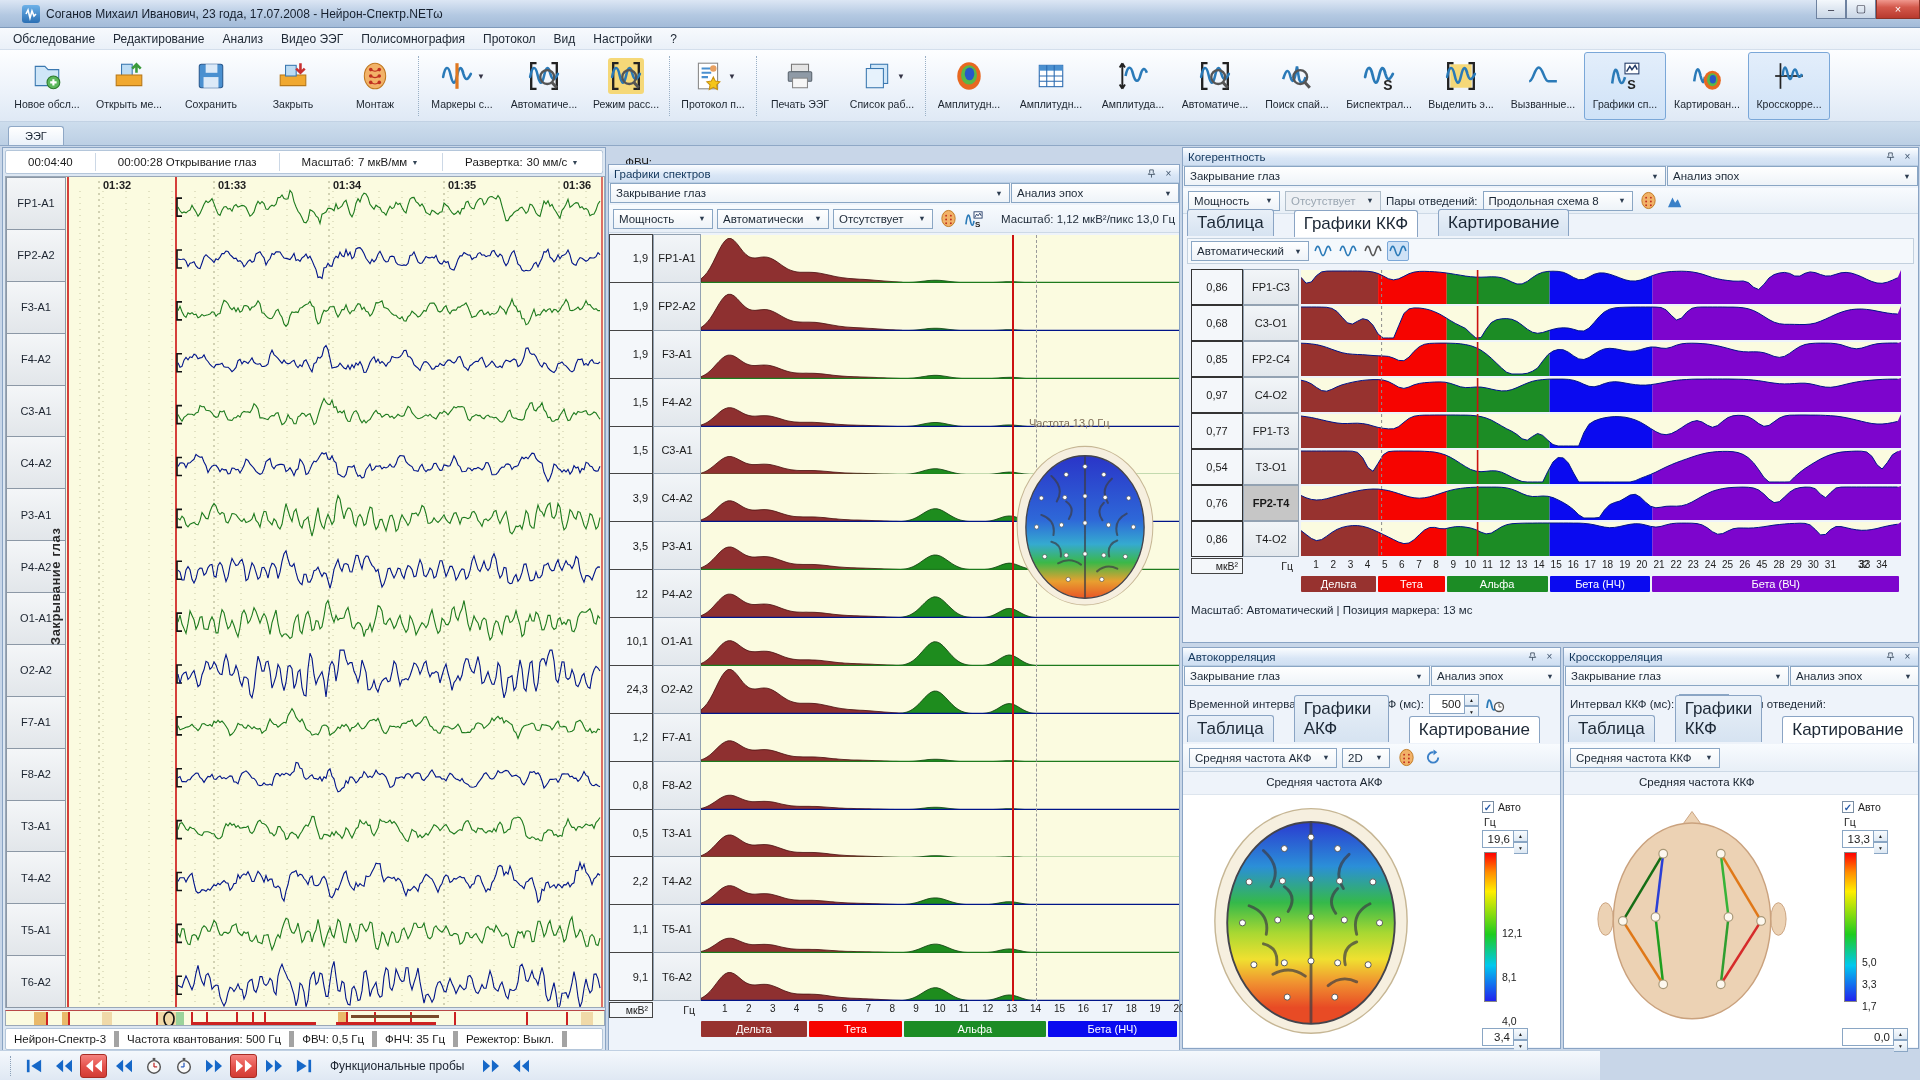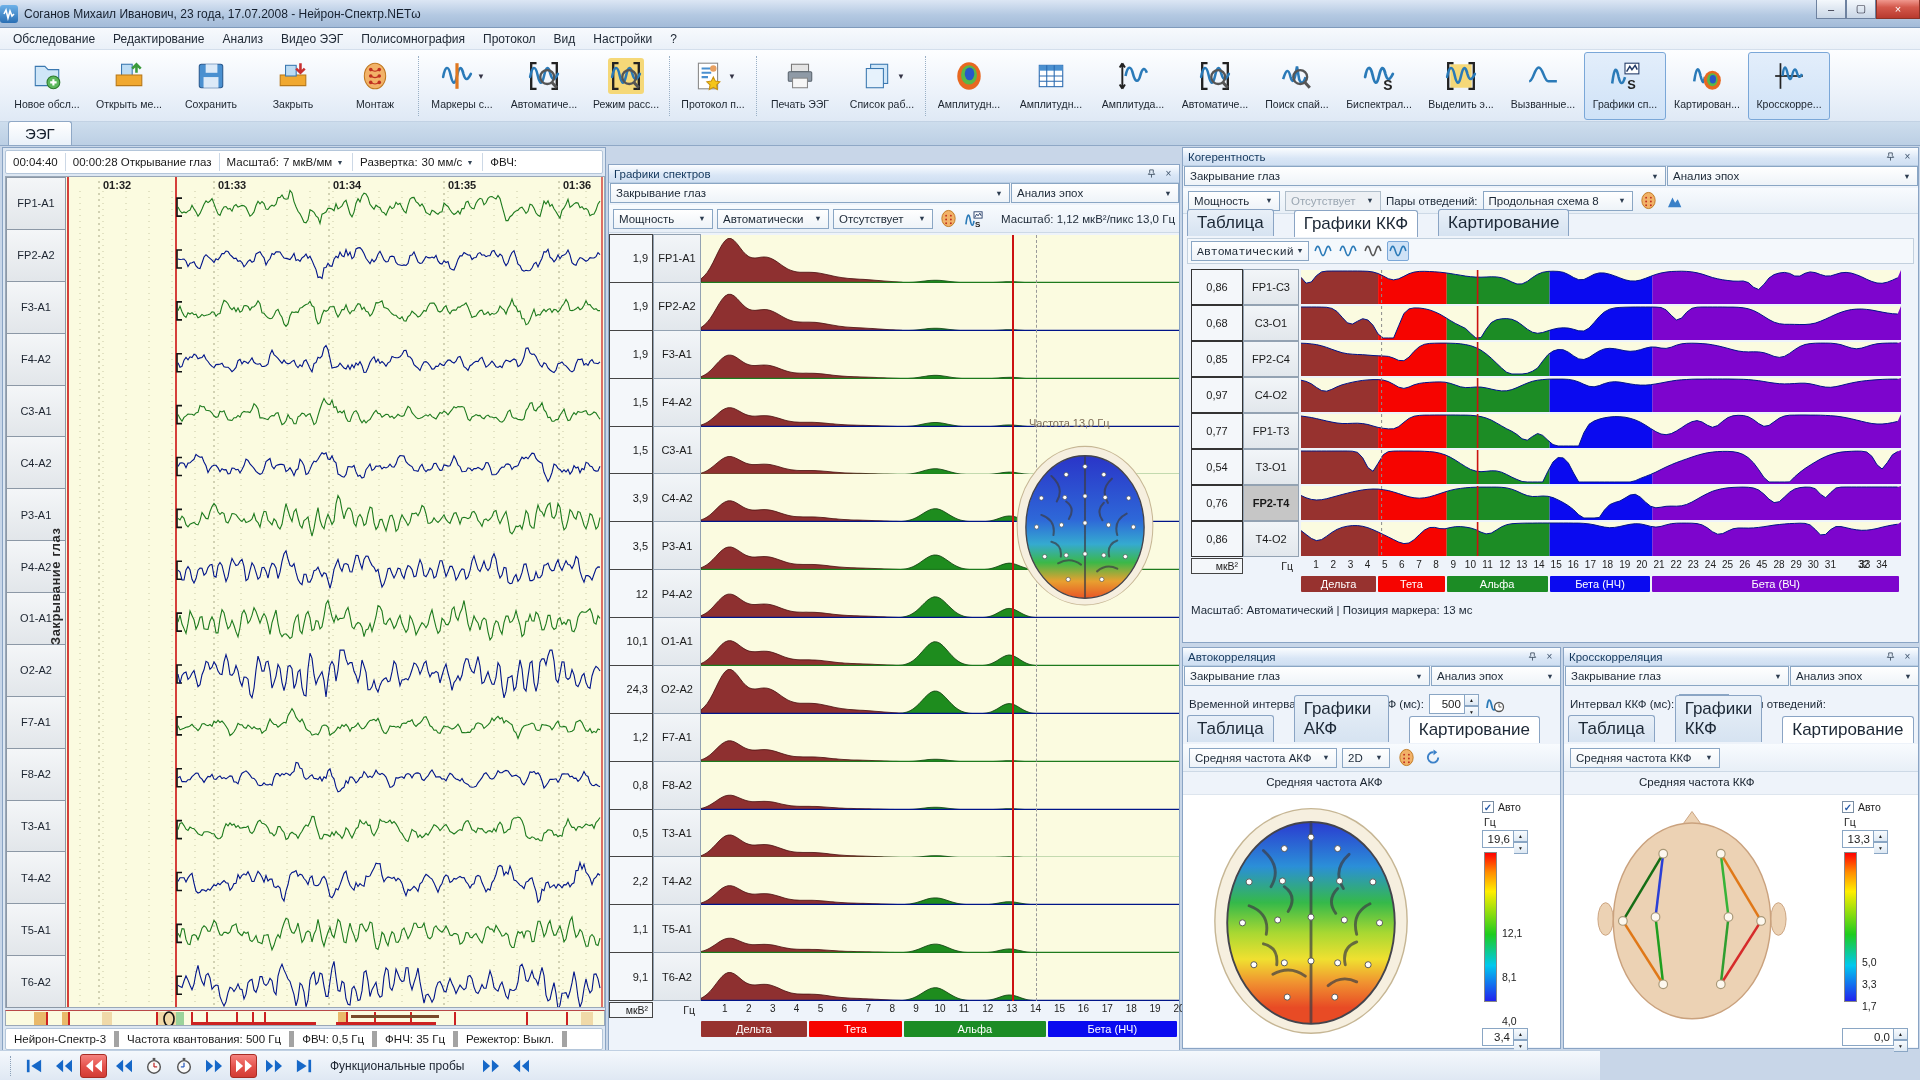--- a/index.html
+++ b/index.html
@@ -1,21 +1,21 @@
 <!DOCTYPE html>
 <html><head>
 <meta charset="utf-8">
 <style>
   html,body{margin:0;padding:0;background:#9fb4cc;}
   *{box-sizing:border-box;}
   .window{position:relative;width:1920px;height:1080px;background:#c8d6e8;overflow:hidden;
     font-family:"Liberation Sans",sans-serif;font-size:12px;color:#1a1a1a;}
   
   .titlebar{height:28px;background:linear-gradient(#dce6f4,#b4c9e2 55%,#a3bbd8);border-bottom:1px solid #7f9abb;
-    display:flex;align-items:center;padding-left:0;}
+    display:flex;align-items:center;padding-left:22px;}
   .appicon{width:18px;height:18px;border-radius:3px;background:linear-gradient(#6db1e8,#2a6fb4);margin-right:6px;
     display:flex;align-items:center;justify-content:center;}
   .wintitle{font-size:12px;color:#16202e;}
   .winbtns{margin-left:auto;display:flex;height:19px;margin-bottom:9px;}
   .winbtn{width:30px;height:19px;border:1px solid #6e82a0;border-top:none;background:linear-gradient(#f4f8fc,#c9d6e6);
     display:flex;align-items:center;justify-content:center;font-size:11px;color:#223;}
   .winbtn.close{width:44px;background:linear-gradient(#f0988e,#d4594c 40%,#b83a2e);color:#fff;border-color:#8c3328;}
   
   .menubar{height:22px;background:linear-gradient(#f7fafd,#eaf0f8);border-bottom:1px solid #d4dfec;display:flex;align-items:center;padding-left:4px;}
   .menu-item{padding:2px 9px;font-size:12px;color:#202a36;}
@@ -26,21 +26,21 @@
   .tbtn.sel{background:linear-gradient(#e3eefb,#cfe2f7);border-color:#7aa7d8;}
   .ticonrow{height:40px;display:flex;align-items:center;}
   .ticon{width:36px;height:36px;display:flex;align-items:center;justify-content:center;}
   .ticon.act{background:#f5d878;border-radius:3px;}
   .tdrop{font-size:10px;color:#334;transform:scale(.8);margin-left:1px;}
   .tlabel{font-size:10.5px;color:#1c242e;margin-top:2px;white-space:nowrap;overflow:hidden;max-width:80px;}
   .tsep{border-left:1px dotted #9ab0c6;margin:4px 2px;}
   
   .tabstrip{height:24px;background:linear-gradient(#cddded,#bccfe4);display:flex;align-items:flex-end;padding-left:8px;border-bottom:1px solid #8fa8c6;}
   .tab-eeg{background:linear-gradient(#ffffff,#eaf1f9);border:1px solid #8fa8c6;border-bottom:none;border-radius:3px 3px 0 0;
-    padding:3px 16px 3px 16px;font-size:15px;color:#16202e;}
+    padding:3px 16px 3px 16px;font-size:11px;color:#16202e;}
   
   .main{position:relative;height:906px;}
   .panel{position:absolute;border:1px solid #8aa4c4;background:#eef3fa;}
   .phead{height:18px;background:linear-gradient(#fbfdff,#d9e6f6 60%,#cfdff2);border-bottom:1px solid #b9cde3;
     display:flex;align-items:center;padding:0 5px;font-size:11.5px;color:#13375c;}
   .phead .sp{margin-left:auto;display:flex;gap:6px;align-items:center;color:#40556e;}
   .pinic,.clsic{width:11px;height:11px;display:flex;align-items:center;justify-content:center;font-size:10px;}
   .dd{height:20px;background:linear-gradient(#ffffff,#eef3f8);border:1px solid #8aa6c4;display:flex;align-items:center;
     padding:0 5px;font-size:11.5px;color:#1c2836;position:relative;}
   .dd .dda{margin-left:auto;font-size:10px;transform:scale(.75);color:#2c3c50;}
@@ -53,21 +53,21 @@
   .spin{display:flex;height:20px;}
   .spin .sv{width:36px;border:1px solid #8aa6c4;background:#fff;display:flex;align-items:center;justify-content:flex-end;padding-right:3px;font-size:11.5px;}
   .spin .sa{width:14px;display:flex;flex-direction:column;}
   .spin .sa span{flex:1;border:1px solid #8aa6c4;border-left:none;background:linear-gradient(#f8fbfe,#dde8f3);
     display:flex;align-items:center;justify-content:center;font-size:9px;}
   .spin .sa span i{font-style:normal;transform:scale(.55);}
   
   .eeg-panel{left:2px;top:1px;width:604px;height:904px;background:#dde7f2;}
   .eeg-info{position:absolute;left:2px;top:2px;width:598px;height:24px;background:#fff;border:1px solid #b4c6da;border-radius:2px;
     display:flex;align-items:center;font-size:11.5px;}
-  .eeg-info .cell{padding:0 7px;height:18px;display:flex;align-items:center;border-right:1px solid #ccd8e6;white-space:nowrap;}
+  .eeg-info .cell{padding:0 22px;height:18px;display:flex;align-items:center;border-right:1px solid #ccd8e6;white-space:nowrap;}
   .eeg-info .cell b{font-weight:normal;margin-left:4px;}
   .eeg-info .dda{font-size:10px;transform:scale(.7);color:#345;margin-left:3px;}
   .eeg-body{position:absolute;left:2px;top:28px;width:600px;height:832px;background:#fbfbe0;border:1px solid #9aa8b8;}
   .eeg-labels{position:absolute;left:0;top:0;width:60px;height:100%;}
   .eeg-chlabel{position:absolute;left:0;width:60px;background:linear-gradient(#f4f6f8,#e2e6ea);border:1px solid #8c98a6;
     display:flex;align-items:center;justify-content:center;font-size:11px;color:#1c2430;}
   .eeg-plot{position:absolute;left:60px;top:0;width:538px;height:830px;}
   .eeg-event{position:absolute;left:42px;top:468px;width:170px;transform:rotate(-90deg);transform-origin:0 0;
     font-size:13px;font-weight:bold;color:#2a2a2a;letter-spacing:.5px;}
   .eeg-markers{position:absolute;left:2px;top:862px;width:600px;height:16px;background:#fbfbe0;border:1px solid #b84848;border-left-color:#9aa8b8;border-right-color:#9aa8b8;border-bottom-color:#9aa8b8;}
@@ -103,21 +103,21 @@
   .brainov{position:absolute;z-index:4;}
   .freqlab{position:absolute;z-index:5;font-size:11px;color:#7d6c55;}
   
   .coh-panel{left:1182px;top:1px;width:737px;height:496px;}
   .coh-dd1{position:absolute;left:1px;top:18px;width:482px;}
   .coh-dd2{position:absolute;left:484px;top:18px;width:251px;}
   .coh-ctl{position:absolute;left:0;top:40px;width:735px;height:26px;display:flex;align-items:center;gap:5px;padding:0 5px;
     background:linear-gradient(#f8fbfe,#e8eff7);border-bottom:1px solid #cdd9e6;}
   .coh-tabs{position:absolute;left:0;top:66px;width:735px;}
   .coh-auto{position:absolute;left:4px;top:90px;width:727px;height:26px;display:flex;align-items:center;gap:3px;
-    border:1px solid #c2d0de;background:#f4f8fc;padding:0 3px;font-family:Liberation Mono, monospace;}
+    border:1px solid #c2d0de;background:#f4f8fc;padding:0 3px;}
   .icobtn{height:20px;min-width:22px;border:1px solid transparent;border-radius:2px;display:flex;align-items:center;justify-content:center;}
   .icobtn.pressed{background:#cfe2f6;border-color:#7aa7d8;}
   .coh-table{position:absolute;left:8px;top:122px;width:712px;}
   .crow{display:flex;height:36px;}
   .cval{width:52px;height:36px;border:1px solid #333;margin-top:-1px;background:#f4f7fa;display:flex;align-items:center;justify-content:center;font-size:11px;}
   .cpair{width:56px;height:36px;border:1px solid #93a2b2;margin-top:-1px;background:linear-gradient(#f2f5f8,#e2e7ec);
     display:flex;align-items:center;justify-content:center;font-size:11px;}
   .cpair.sel{background:#c6c6c6;font-weight:bold;}
   .cchart{width:600px;height:34px;margin:0 0 2px 2px;position:relative;background:#fbfbe0;}
   .cchart svg{display:block;width:100%;height:100%;}

